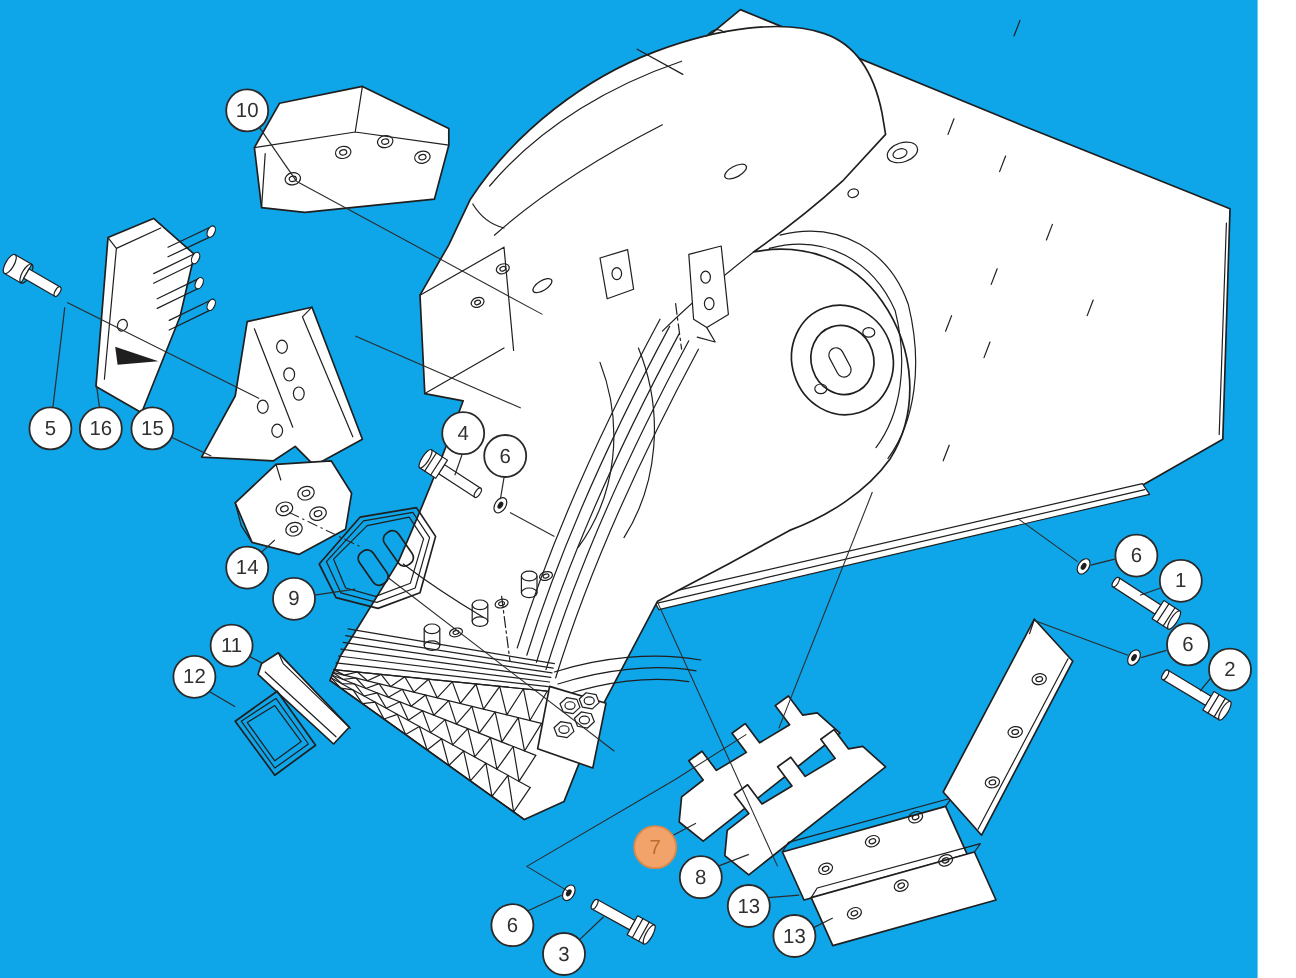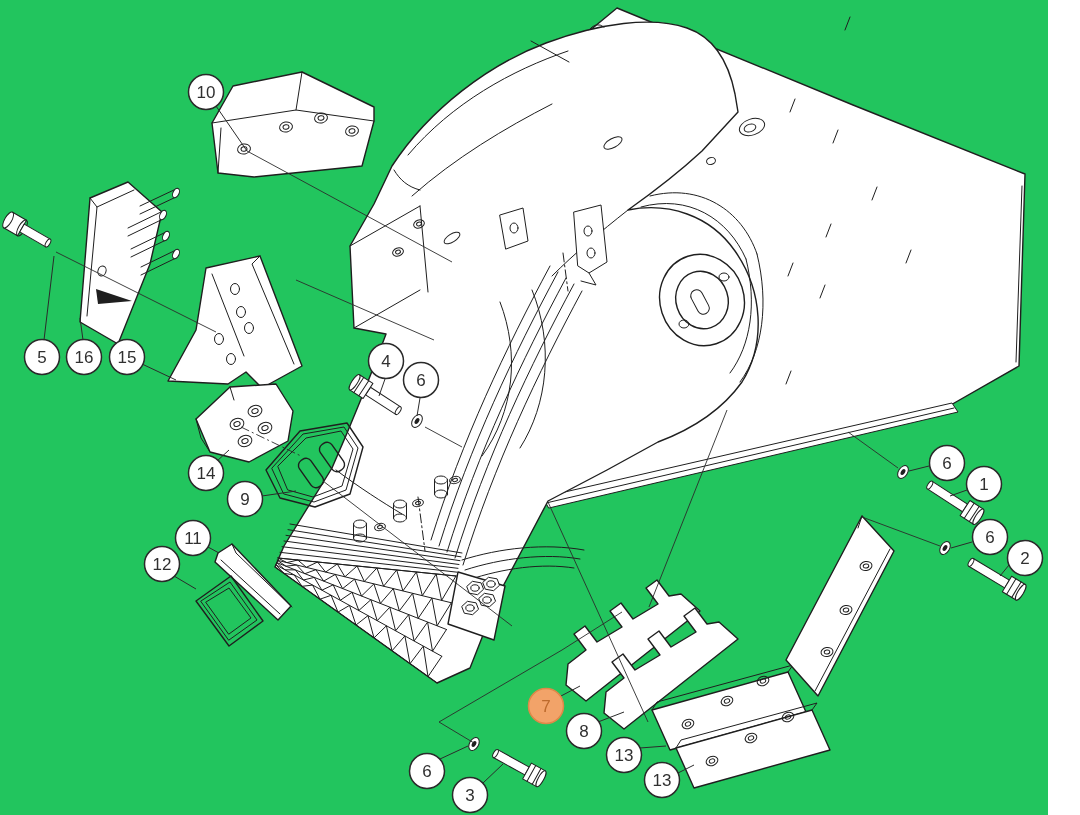--- a/index.html
+++ b/index.html
@@ -1,16 +1,16 @@
 <!DOCTYPE html>
 <html><head>
 <meta charset="utf-8">
 <style>
   html,body{margin:0;padding:0;background:#ffffff;}
-  .canvas{position:relative;width:1048px;height:815px;background:#22c55e;overflow:hidden;}
+  .canvas{position:relative;width:1048px;height:815px;background:#0ea5e9;overflow:hidden;}
   svg{display:block;}
   .wf{fill:#ffffff;stroke:#1f1f1f;stroke-width:1.4;stroke-linejoin:round;stroke-linecap:round;}
   .nf{fill:none;stroke:#1f1f1f;stroke-width:1.4;stroke-linejoin:round;stroke-linecap:round;}
   .t1{stroke-width:1;}
   .dk{fill:#1f1f1f;stroke:none;}
   .dash{stroke-dasharray:9 3 2 3;}
   .align{fill:none;stroke:#2b2b2b;stroke-width:0.9;stroke-linejoin:round;}
   .align.dashed{stroke-dasharray:9 3 2 3;}
   .leader{fill:none;stroke:#2b2b2b;stroke-width:1;}
   .balloon{stroke-width:1.5;}

